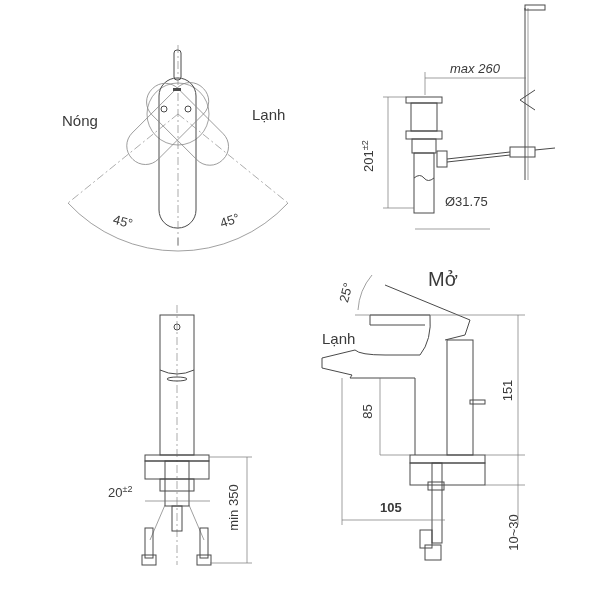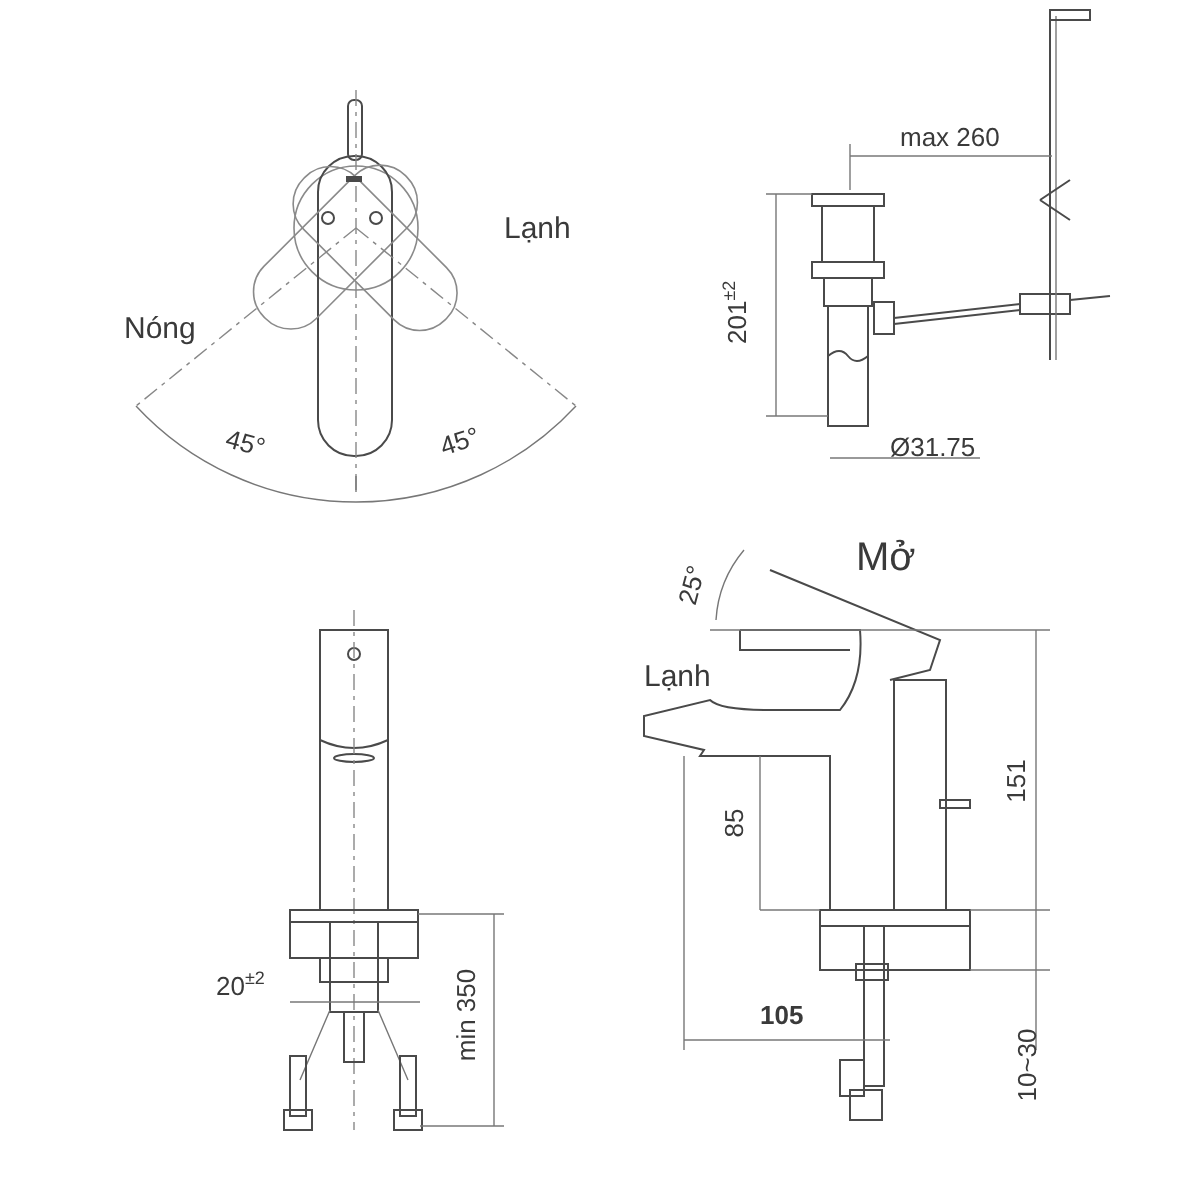--- a/index.html
+++ b/index.html
@@ -113,28 +113,28 @@
     <line class="thin" x1="485" y1="485" x2="525" y2="485"></line>
     <line class="thin" x1="518" y1="315" x2="518" y2="525"></line>
     <line class="thin" x1="380" y1="378" x2="380" y2="455"></line>
     <line class="thin" x1="380" y1="455" x2="410" y2="455"></line>
     <line class="thin" x1="342" y1="378" x2="342" y2="525"></line>
     <line class="thin" x1="342" y1="520" x2="445" y2="520"></line>
     <path class="thin" d="M 358 310 A 60 60 0 0 1 372 275"></path>
   </g>
 </svg>
 
-<span class="lbl" style="left:62px;top:112px;font-size:15px;margin-top:44px;">Nóng</span>
+<span class="lbl" style="left:62px;top:112px;font-size:15px;">Nóng</span>
 <span class="lbl" style="left:252px;top:106px;font-size:15px;">Lạnh</span>
 <span class="lbl" style="left:113px;top:214px;font-size:13px;transform:rotate(15deg);">45°</span>
 <span class="lbl" style="left:220px;top:213px;font-size:13px;transform:rotate(-18deg);">45°</span>
 
-<span class="lbl" style="left:450px;top:61px;font-size:13px;">max 260</span>
+<span class="lbl" style="left:450px;top:61px;font-size:13px;font-style:italic;">max 260</span>
 <span class="lbl" style="left:352px;top:148px;font-size:13px;transform:rotate(-90deg);"><span>201</span><sup>±2</sup></span>
-<span class="lbl" style="left:445px;top:216px;font-size:13px;">Ø31.75</span>
+<span class="lbl" style="left:445px;top:194px;font-size:13px;">Ø31.75</span>
 
 <span class="lbl" style="left:108px;top:484px;font-size:13px;"><span>20</span><sup>±2</sup></span>
 <span class="lbl" style="left:210px;top:500px;font-size:13px;transform:rotate(-90deg);">min 350</span>
 
 <span class="lbl" style="left:428px;top:268px;font-size:20px;">Mở</span>
 <span class="lbl" style="left:322px;top:330px;font-size:15px;">Lạnh</span>
 <span class="lbl" style="left:336px;top:285px;font-size:13px;transform:rotate(-75deg);">25°</span>
 <span class="lbl" style="left:360px;top:404px;font-size:13px;transform:rotate(-90deg);">85</span>
 <span class="lbl" style="left:497px;top:383px;font-size:13px;transform:rotate(-90deg);">151</span>
 <span class="lbl" style="left:380px;top:500px;font-size:13px;font-weight:bold;">105</span>

